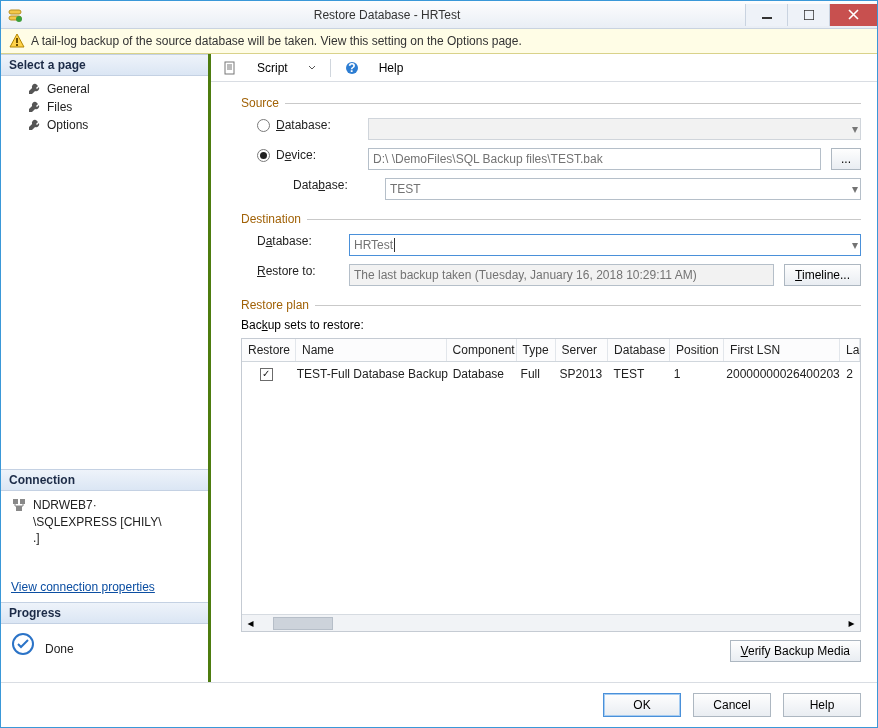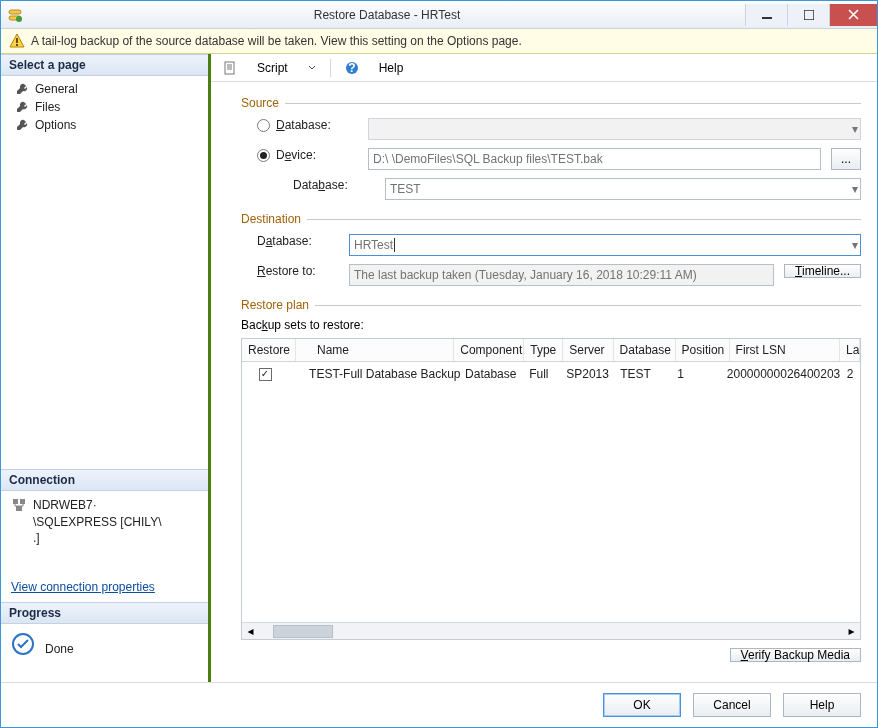--- a/index.html
+++ b/index.html
@@ -12,21 +12,21 @@
 .winbtn { width: 42px; height: 22px; display: flex; align-items: center; justify-content: center; border-left: 1px solid #c9d3e0; background: #eef2f8; }
 .winbtn.close { background: #c8504f; color: #fff; width: 48px; }
 .winbtn svg { display: block; }
 
 .infobar { background: #fffde6; border-bottom: 1px solid #d9d28a; padding: 4px 8px; display: flex; align-items: center; gap: 6px; color: #333; }
 .infobar svg { flex: none; }
 
 .main { flex: 1; display: flex; min-height: 0; }
 .leftcol { width: 210px; border-right: 3px solid #4d7c0f; display: flex; flex-direction: column; background: #fff; }
 .panehdr { background: linear-gradient(#eef3fa,#dbe6f4); border-top: 1px solid #c4d1e3; border-bottom: 1px solid #c4d1e3; padding: 3px 8px; font-weight: bold; color: #1c2b47; }
-.pagelist { padding: 4px 0 6px 4px; text-align: right; }
+.pagelist { padding: 4px 0 6px 16px; text-align: right; }
 .pageitem { display: flex; align-items: center; gap: 6px; padding: 2px 10px; color: #222; cursor: default; }
 .pageitem svg { flex: none; }
 .connbox { padding: 6px 10px 4px 10px; display: flex; gap: 6px; color: #222; line-height: 1.35; }
 .connbox svg { flex: none; }
 .viewlink { padding: 0 10px 8px 10px; color: #0b4ea2; text-decoration: underline; cursor: pointer; }
 .progressbox { padding: 8px 10px; display: flex; align-items: flex-end; gap: 10px; color: #222; }
 .progressbox svg { flex: none; }
 .leftfill { flex: 1; }
 
 .rightcol { flex: 1; display: flex; flex-direction: column; min-width: 0; }
@@ -42,21 +42,21 @@
 .row { display: flex; align-items: flex-start; margin-top: 8px; }
 .row .indent1 { width: 16px; }
 .row .indent2 { width: 36px; }
 .row .lbl { width: 92px; color: #222; }
 .row .lbl u { text-decoration: underline; }
 .field { flex: 1; height: 22px; border: 1px solid #b5bfc9; background: #fff; padding: 0 4px; display: flex; align-items: center; color: #737373; overflow: hidden; white-space: nowrap; }
 .field.disabled { background: #f2f2f2; color: #777; border-color: #d0d5db; }
 .combo { position: relative; }
 .combo .arrow { position: absolute; right: 2px; top: 50%; transform: translateY(-50%); }
 .btnsm { width: 30px; height: 22px; border: 1px solid #adb7c1; background: linear-gradient(#fefefe,#e9edf2); margin-left: 10px; display: flex; align-items: center; justify-content: center; cursor: default; }
-.btn { height: 14px; border: 1px solid #adb7c1; background: linear-gradient(#fefefe,#e9edf2); padding: 0 10px; margin-left: 10px; cursor: default; display: flex; align-items: center; }
+.btn { height: 22px; border: 1px solid #adb7c1; background: linear-gradient(#fefefe,#e9edf2); padding: 0 10px; margin-left: 10px; cursor: default; display: flex; align-items: center; }
 
 .radio { display: inline-flex; align-items: center; gap: 6px; }
 .radiobox { width: 13px; height: 13px; border: 1px solid #7a7a7a; border-radius: 50%; display: flex; align-items: center; justify-content: center; background: #fff; }
 .radiobox.checked::after { content: ""; width: 7px; height: 7px; border-radius: 50%; background: #222; }
 
 .tablewrap { flex: 1; border: 1px solid #c5cbd3; background: #fff; margin-top: 6px; display: flex; flex-direction: column; min-height: 220px; }
 .thead { display: flex; border-bottom: 1px solid #d0d6dc; background: #fcfcfd; }
 .th { padding: 4px 6px; border-right: 1px solid #e2e6eb; color: #222; font-weight: normal; white-space: nowrap; }
 .trow { display: flex; align-items: center; padding: 2px 0; }
 .td { padding: 3px 6px; color: #222; white-space: nowrap; }
@@ -67,21 +67,21 @@
 .scroll .sp { flex: 1; }
 .scroll .arrowbtn { width: 17px; height: 17px; display: flex; align-items: center; justify-content: center; }
 
 .verify { display: flex; justify-content: flex-end; margin-top: 8px; }
 
 .dlgbtns { border-top: 1px solid #d9dde3; padding: 10px 16px; display: flex; justify-content: flex-end; gap: 12px; background: #fff; }
 .dlgbtn { width: 78px; height: 24px; border: 1px solid #adb7c1; background: linear-gradient(#fefefe,#e9edf2); cursor: default; }
 .dlgbtn.primary { border: 1px solid #4a90d9; box-shadow: 0 0 0 1px #a5ccf2 inset; }
 
 .col-restore { width: 54px; }
-.col-name { width: 156px; margin-left: 15px; }
+.col-name { width: 156px; }
 .col-comp { width: 70px; }
 .col-type { width: 40px; }
 .col-server { width: 54px; }
 .col-db { width: 62px; }
 .col-pos { width: 54px; }
 .col-lsn { width: 120px; }
 .col-last { width: 20px; }
 </style>
 </head>
 <body>

